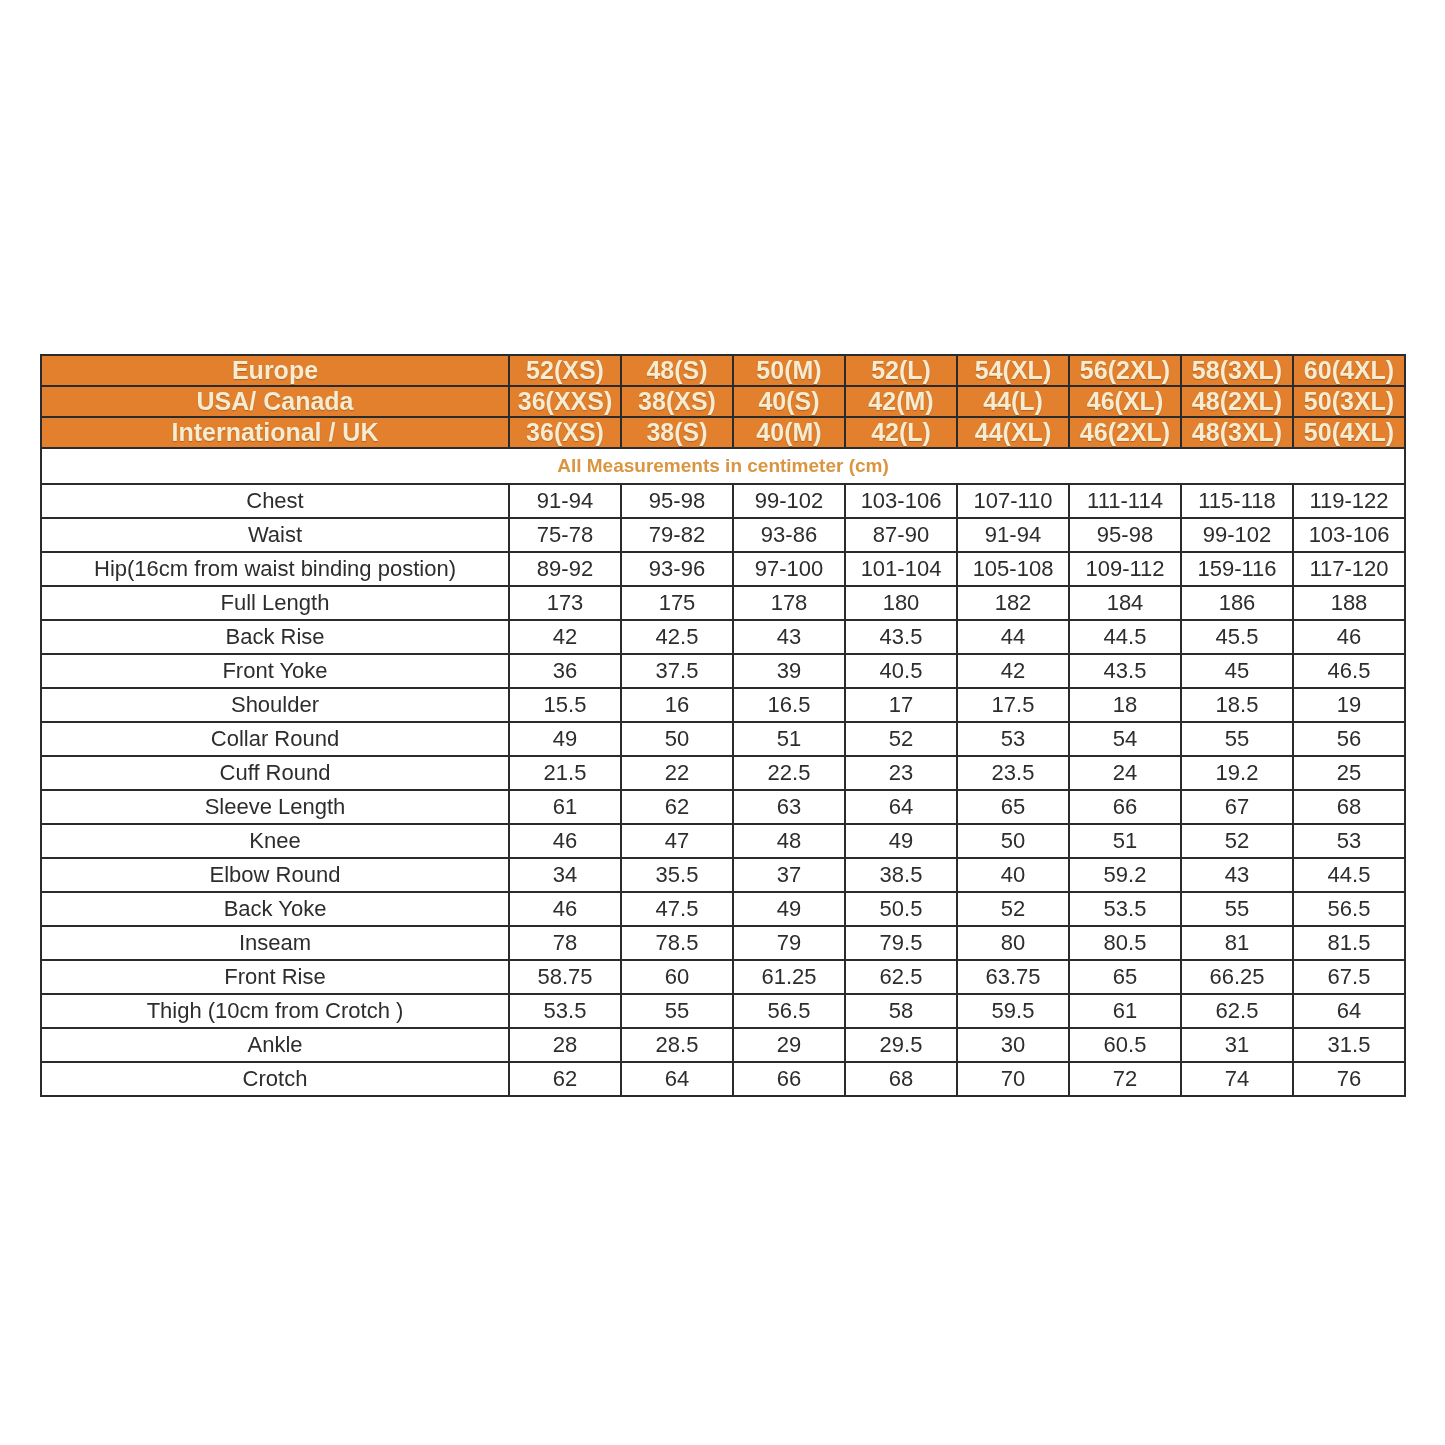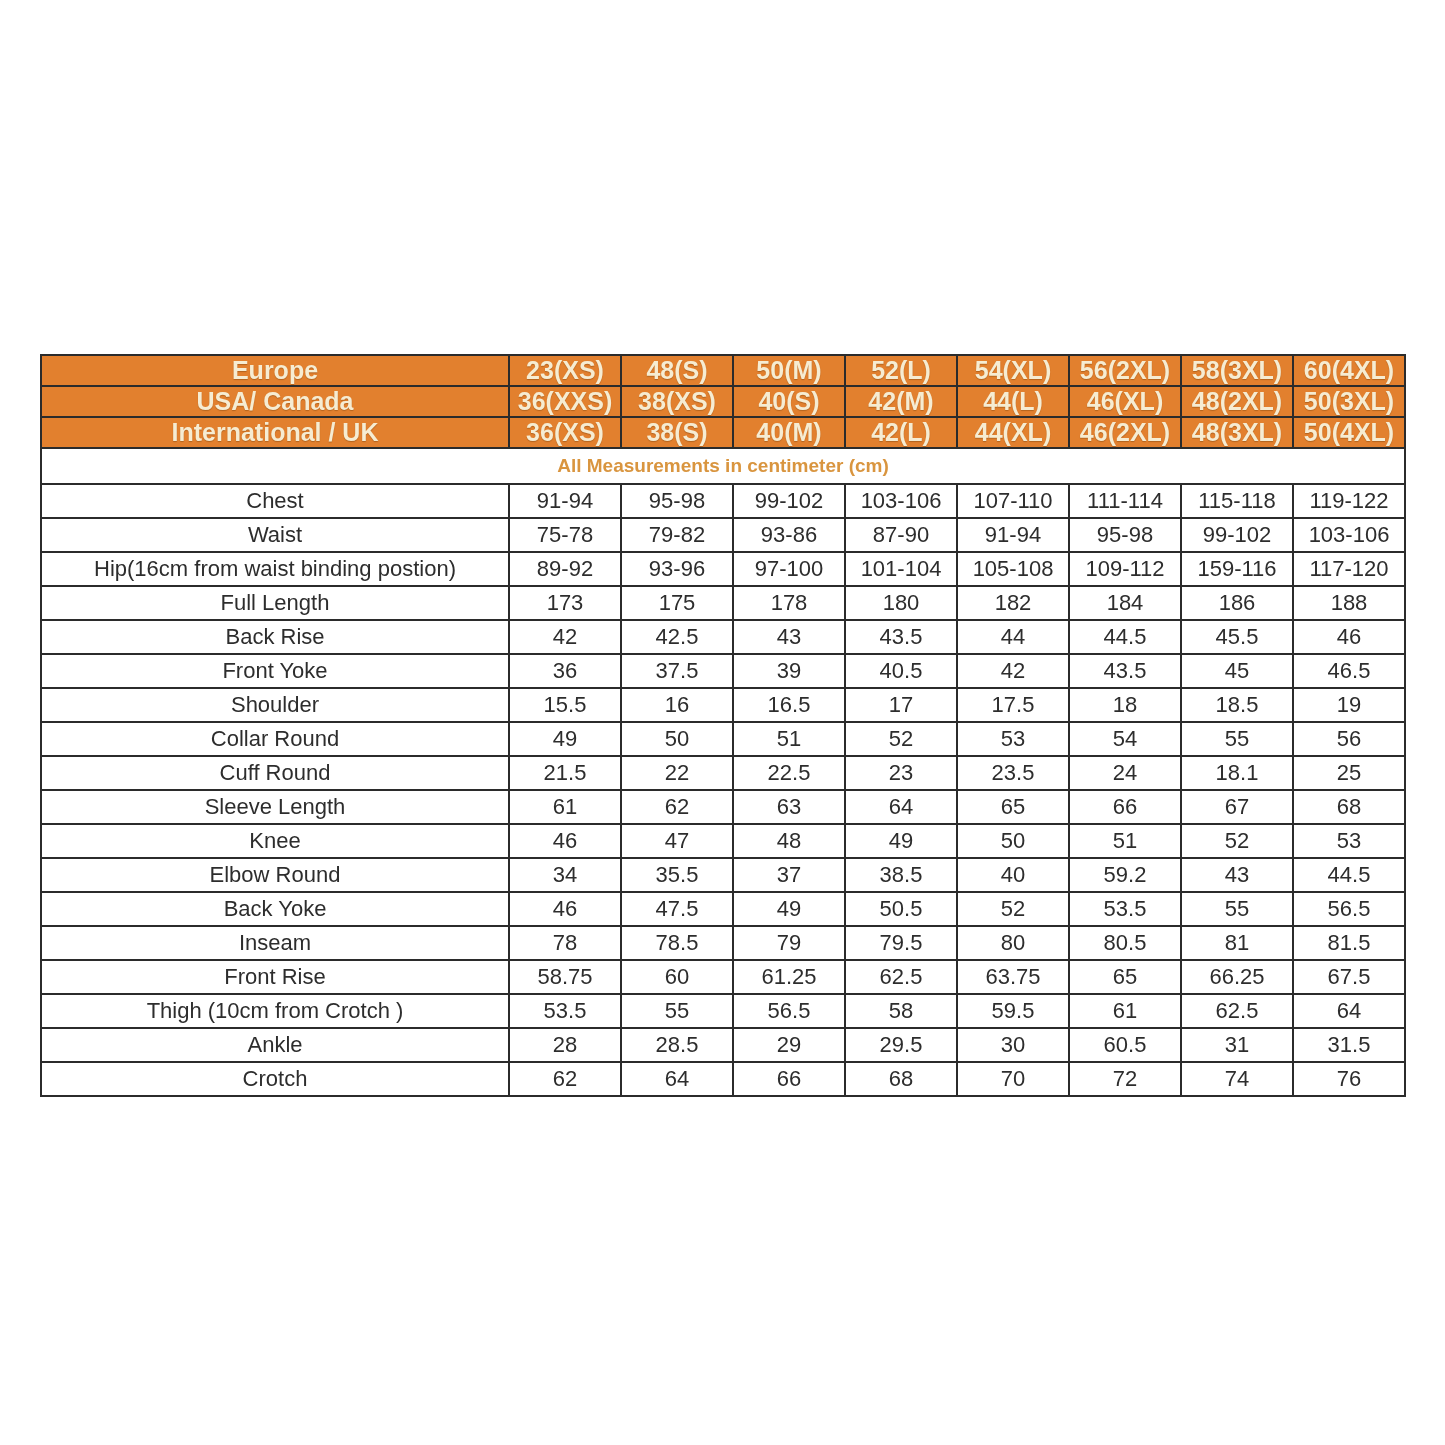--- a/index.html
+++ b/index.html
@@ -80,21 +80,21 @@
         <col>
         <col>
         <col>
         <col>
         <col>
         <col>
     </colgroup>
     <tbody>
         <tr class="hdr">
           <th>Europe</th>
-          <th>23(XS)</th>
+          <th>52(XS)</th>
           <th>48(S)</th>
           <th>50(M)</th>
           <th>52(L)</th>
           <th>54(XL)</th>
           <th>56(2XL)</th>
           <th>58(3XL)</th>
           <th>60(4XL)</th>
         </tr>
         <tr class="hdr">
           <th>USA/ Canada</th>
@@ -210,21 +210,21 @@
           <td>56</td>
         </tr>
         <tr class="mrow">
           <td class="body-label">Cuff Round</td>
           <td>21.5</td>
           <td>22</td>
           <td>22.5</td>
           <td>23</td>
           <td>23.5</td>
           <td>24</td>
-          <td>18.1</td>
+          <td>19.2</td>
           <td>25</td>
         </tr>
         <tr class="mrow">
           <td class="body-label">Sleeve Length</td>
           <td>61</td>
           <td>62</td>
           <td>63</td>
           <td>64</td>
           <td>65</td>
           <td>66</td>

